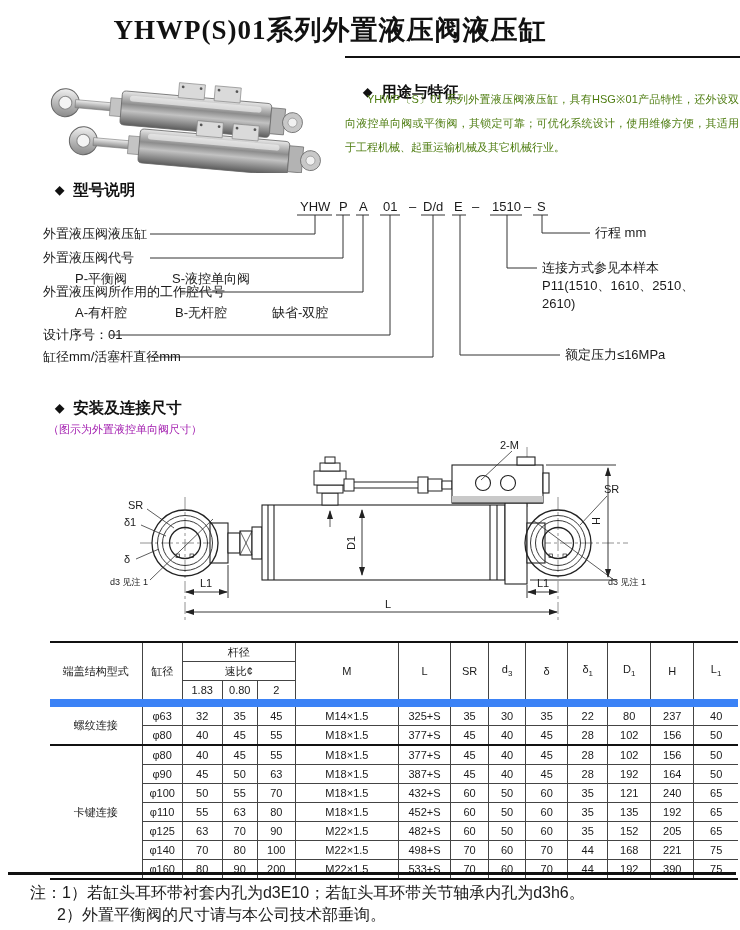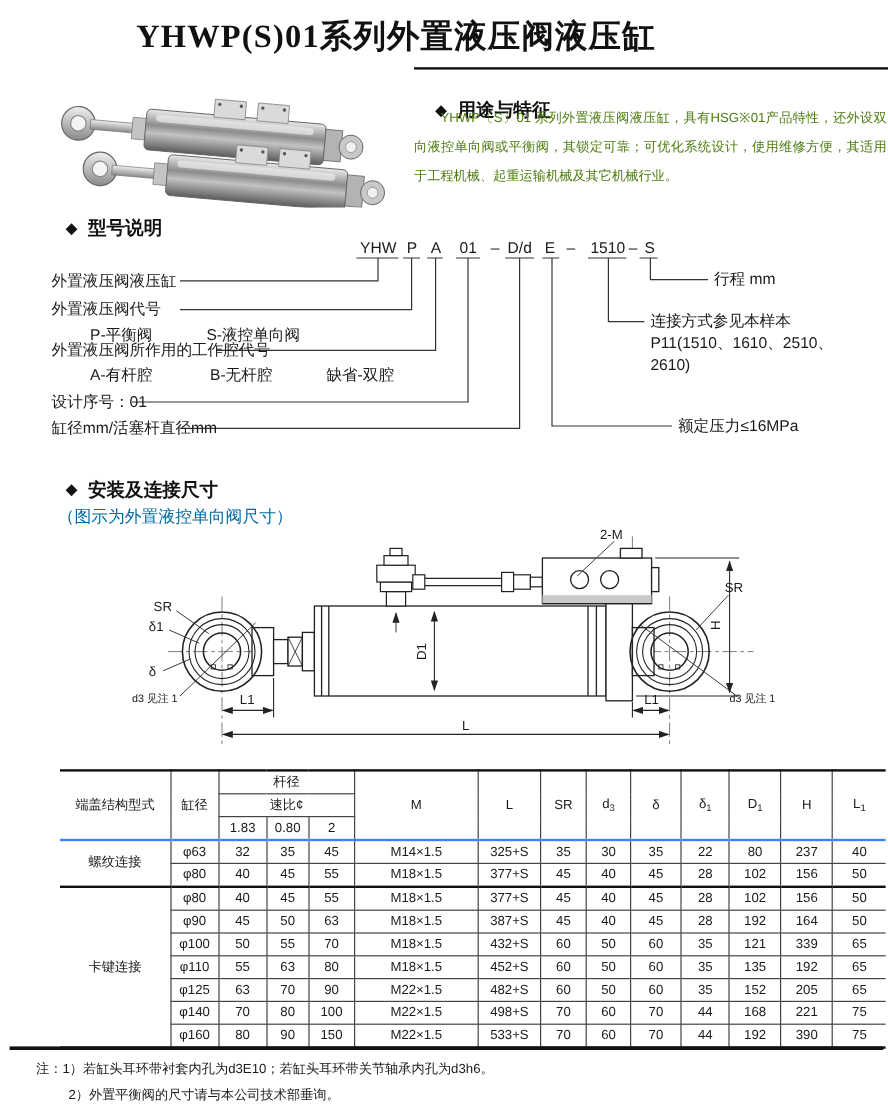--- a/index.html
+++ b/index.html
@@ -12,36 +12,36 @@
     top:12px;left:0;width:660px;text-align:center;
     font-family:"Liberation Serif", serif;font-weight:bold;font-size:27px;
     letter-spacing:1px;color:#111;
   }
   .sec-head{font-size:15.5px;font-weight:bold;color:#111;white-space:nowrap}
   .sec-head .dia{font-size:12px;margin-right:9px;position:relative;top:-1px}
   .rule{background:#111;height:2px}
   .para{
     font-size:11px;line-height:2.16;text-align:justify;text-indent:2em;color:#4d7c0f;
   }
-  .subtitle{font-size:14px;color:#0369a1;white-space:nowrap}
-  .notes{font-size:11px;color:#1a1a1a;white-space:nowrap}
+  .subtitle{font-size:11px;color:#a21caf;white-space:nowrap}
+  .notes{font-size:16px;color:#1a1a1a;white-space:nowrap}
   svg text{font-family:"Liberation Sans", sans-serif;fill:#1a1a1a}
   
   table.dim{
     border-collapse:collapse;table-layout:fixed;
     border-top:2px solid #111;border-bottom:2px solid #111;
     font-size:11px;color:#1a1a1a;
   }
   table.dim th, table.dim td{
     border:1px solid #444;font-weight:normal;text-align:center;vertical-align:middle;
     padding:0 1px;height:18px;line-height:1.1;overflow:hidden;white-space:nowrap;
   }
   table.dim tr>*:first-child{border-left:none}
   table.dim tr>*:last-child{border-right:none}
-  table.dim .hb{border-bottom:2px solid #3b82f6}
+  table.dim .hb{border-bottom:8px solid #3b82f6}
   table.dim tr.group-start>*{border-top:2px solid #111}
   table.dim sub{font-size:8px}
 </style>
 </head>
 <body>
 
 <div class="abs page-title">YHWP(S)01系列外置液压阀液压缸</div>
 
 <svg class="abs" style="left:32px;top:58px" width="305" height="115" viewBox="0 0 305 115">
   <defs>
@@ -375,21 +375,21 @@
           <td>50</td>
           <td>55</td>
           <td>70</td>
           <td>M18×1.5</td>
           <td>432+S</td>
           <td>60</td>
           <td>50</td>
           <td>60</td>
           <td>35</td>
           <td>121</td>
-          <td>339</td>
+          <td>240</td>
           <td>65</td>
         </tr>
         <tr>
           <td>φ110</td>
           <td>55</td>
           <td>63</td>
           <td>80</td>
           <td>M18×1.5</td>
           <td>452+S</td>
           <td>60</td>
@@ -427,21 +427,21 @@
           <td>70</td>
           <td>44</td>
           <td>168</td>
           <td>221</td>
           <td>75</td>
         </tr>
         <tr>
           <td>φ160</td>
           <td>80</td>
           <td>90</td>
-          <td>150</td>
+          <td>200</td>
           <td>M22×1.5</td>
           <td>533+S</td>
           <td>70</td>
           <td>60</td>
           <td>70</td>
           <td>44</td>
           <td>192</td>
           <td>390</td>
           <td>75</td>
         </tr>

